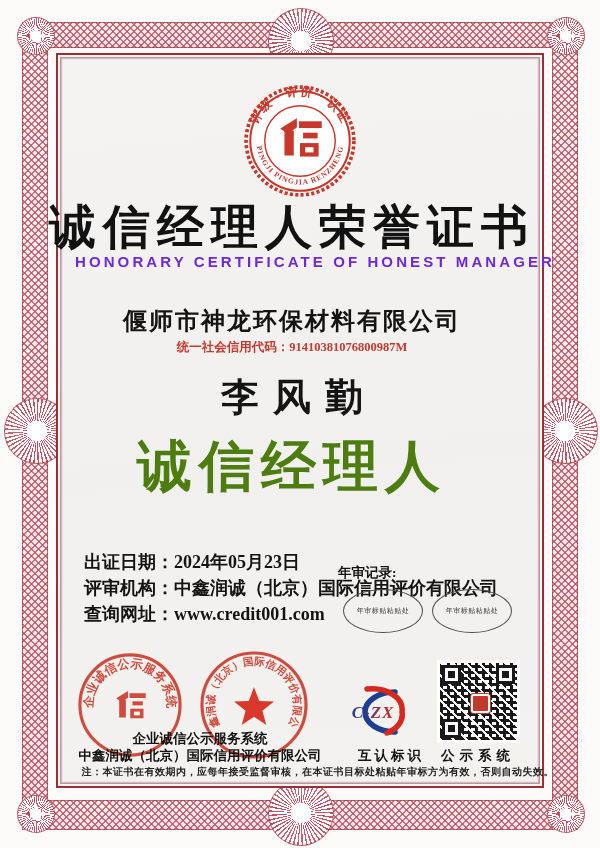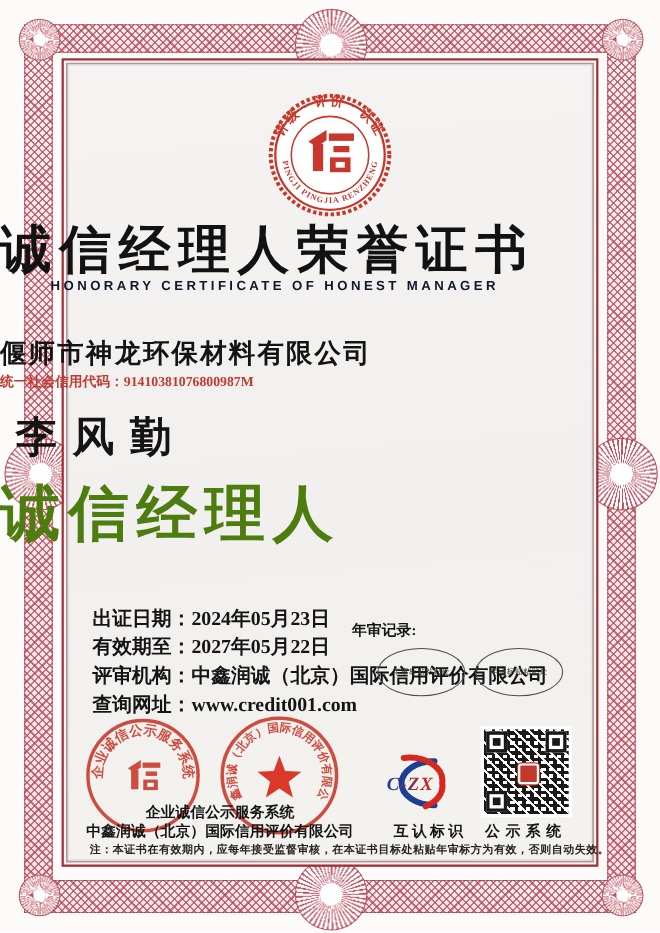--- a/index.html
+++ b/index.html
@@ -28,38 +28,38 @@
   .med-sm{width:36px;height:36px;}
 
   
   .frame{position:absolute;left:56px;top:53px;right:56px;bottom:60px;z-index:2;
     border:2.5px solid #9c2f36;
     background:linear-gradient(175deg,#f4f3f1 0%,#f1f0ee 55%,#f3f2ef 100%);
     box-shadow: inset 0 0 0 2px #f8f6f4, inset 0 0 0 3.5px rgba(170,75,85,.55),
                 inset 0 0 0 5px rgba(150,190,210,.18);}
 
   .z3{z-index:3;}
-  .center{left:0;right:16px;}
+  .center{left:0;right:16px;text-align:center;}
 
   
   .title{top:196px;font-size:47px;font-weight:900;letter-spacing:7px;color:#121212;}
-  .subtitle{top:253px;font-size:12px;font-weight:700;letter-spacing:3.1px;color:#0f172a;
+  .subtitle{top:253px;font-size:15px;font-weight:700;letter-spacing:3.1px;color:#6d28d9;
             font-family:"Liberation Sans","DejaVu Sans",sans-serif;margin-left:46px;}
   .credit-code{top:281px;right:80px;font-size:12.5px;font-weight:700;color:#c23a30;}
 
   .company{top:305px;font-size:24px;font-weight:900;letter-spacing:2px;}
   .uscc{top:339px;font-size:12.5px;font-weight:700;color:#c23a30;}
   .person{top:372px;font-size:38px;font-weight:900;letter-spacing:14px;text-indent:14px;}
   .award{top:430px;font-size:55px;font-weight:900;letter-spacing:7px;color:#4d7c0f;}
 
   
   .details{left:84px;top:549px;font-size:18px;font-weight:700;line-height:26px;}
   .details .row span{display:inline;}
 
-  .annual-label{left:320px;top:564px;font-size:13.5px;font-weight:700;}
+  .annual-label{left:338px;top:564px;font-size:13.5px;font-weight:700;}
   .ellipse{width:78px;height:42px;border:1.3px solid #4d4d4d;border-radius:50%;
     display:flex;align-items:center;justify-content:center;
     font-size:7px;color:#3a3a3a;letter-spacing:.5px;
     font-family:"Liberation Sans","DejaVu Sans",sans-serif;}
   .el1{left:343px;top:589px;}
   .el2{left:432px;top:589px;}
 
   
   .seal{opacity:.92;}
   .seal-left{left:76px;top:651px;}
@@ -139,21 +139,20 @@
   <div class="abs z3 center title">诚信经理人荣誉证书</div>
   <div class="abs z3 center subtitle">HONORARY CERTIFICATE OF HONEST MANAGER</div>
 
   <div class="abs z3 center company">偃师市神龙环保材料有限公司</div>
   <div class="abs z3 center uscc">统一社会信用代码：91410381076800987M</div>
   <div class="abs z3 center person">李风勤</div>
   <div class="abs z3 center award">诚信经理人</div>
 
   <div class="abs z3 details">
     <div class="row"><span>出证日期：</span><span>2024年05月23日</span></div>
-    <div class="row"><span>有效期至：</span><span>2027年05月22日</span></div>
     <div class="row"><span>评审机构：</span><span>中鑫润诚（北京）国际信用评价有限公司</span></div>
     <div class="row"><span>查询网址：</span><span>www.credit001.com</span></div>
   </div>
 
   <div class="abs z3 annual-label">年审记录:</div>
   <div class="abs z3 ellipse el1">
       <span>年审标贴粘贴处</span>
     </div>
   <div class="abs z3 ellipse el2">
       <span>年审标贴粘贴处</span>

